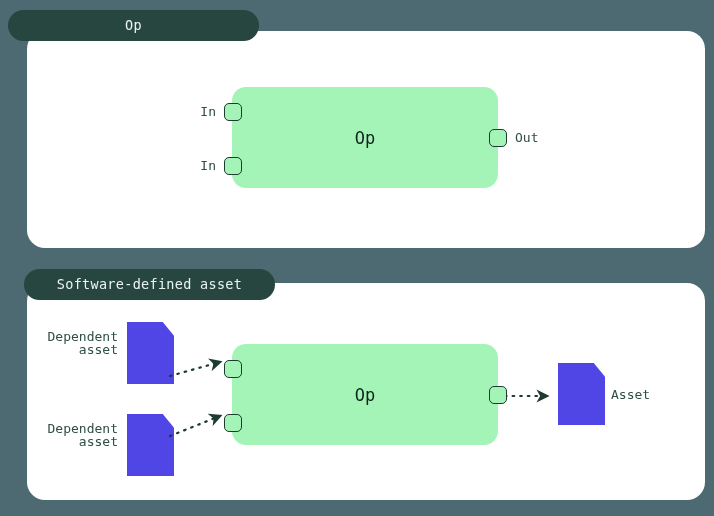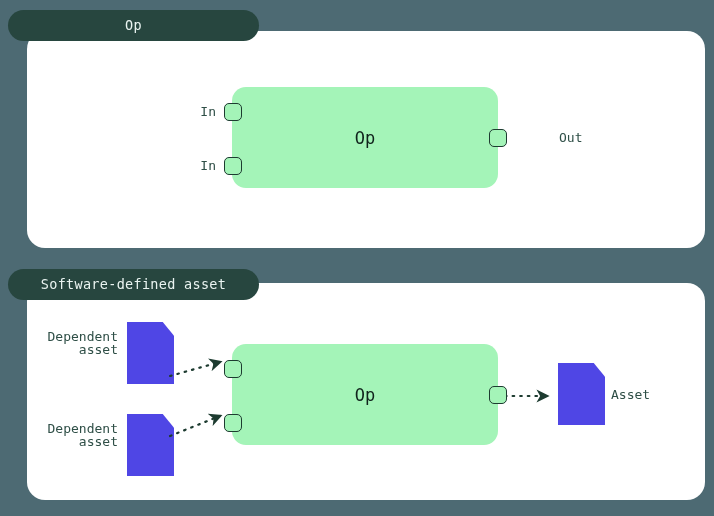--- a/index.html
+++ b/index.html
@@ -31,21 +31,21 @@
     height: 31px;
     line-height: 31px;
     color: #eaf4f1;
     font-size: 13.5px;
     text-align: center;
     letter-spacing: 0.3px;
     white-space: nowrap;
     z-index: 5;
   }
   #tab-op  { left: 8px; top: 10px;  width: 251px; }
-  #tab-sda { left: 8px; top: 269px; width: 251px; }
+  #tab-sda { left: 24px; top: 269px; width: 251px; }
 
   
   .op-node {
     position: absolute;
     background: #a4f4b8;
     border-radius: 14px;
   }
   #op-node-1 { left: 232px; top: 87px;  width: 266px; height: 101px; }
   #op-node-2 { left: 232px; top: 344px; width: 266px; height: 101px; }
 
@@ -80,21 +80,21 @@
   
   .side-label {
     position: absolute;
     font-size: 13px;
     color: #2f4f47;
     white-space: pre;
     line-height: 13px;
   }
   #label-in-1a { left: 160px; top: 105px;  width: 56px; text-align: right; }
   #label-in-1b { left: 160px; top: 159px;  width: 56px; text-align: right; }
-  #label-out-1 { left: 515px; top: 131px;  width: 60px; text-align: left; margin-left: 44px; }
+  #label-out-1 { left: 515px; top: 131px;  width: 60px; text-align: left; }
   #label-dep-a { left: 34px;  top: 330px;  width: 84px; text-align: right; }
   #label-dep-b { left: 34px;  top: 422px;  width: 84px; text-align: right; }
   #label-asset { left: 611px; top: 388px;  width: 70px; text-align: left; }
 
   
   .asset-icon {
     position: absolute;
     width: 47px;
     height: 62px;
     background: #4f46e5;

